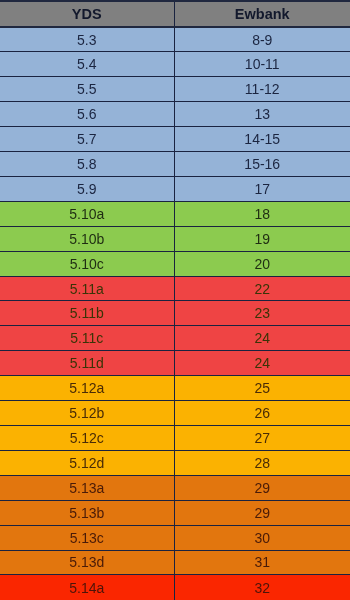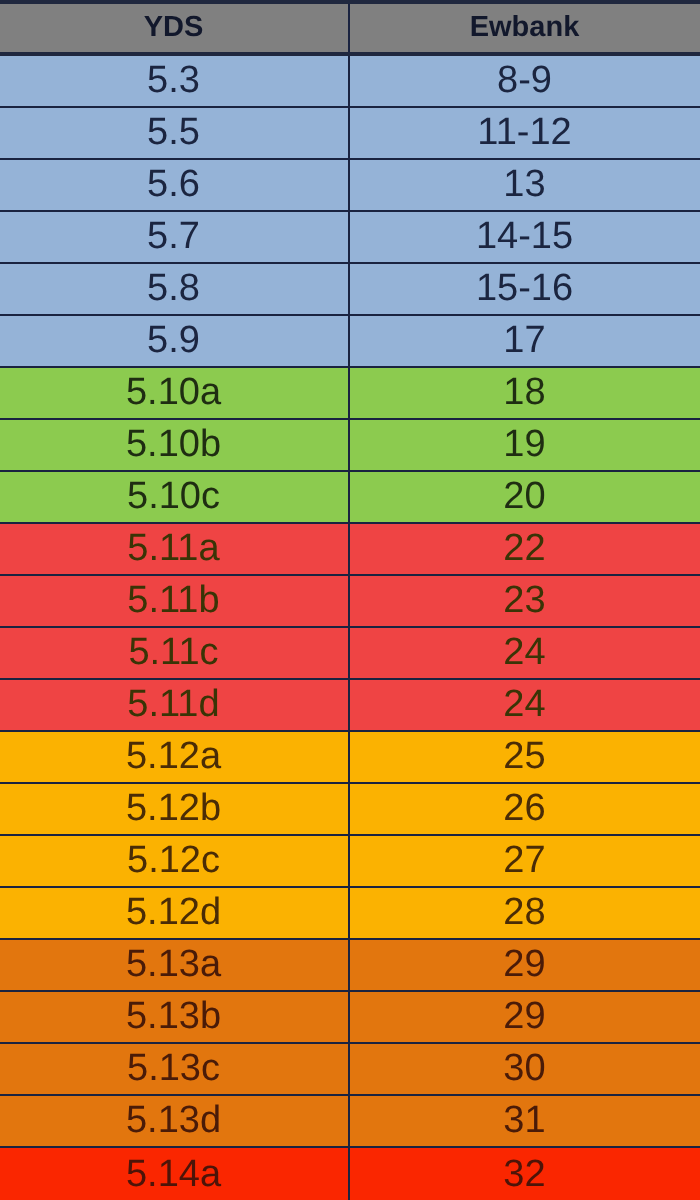--- a/index.html
+++ b/index.html
@@ -24,21 +24,21 @@
 
   #grade-table th,
   #grade-table td {
     text-align: center;
     vertical-align: middle;
     padding: 0;
     border-top: 1px solid #1a2340;
     border-bottom: 1px solid #1a2340;
     border-left: 1px solid #1a2340;
     border-right: 1px solid #1a2340;
-    font-size: 19px;
+    font-size: 14px;
     line-height: 1;
     white-space: nowrap;
     overflow: hidden;
   }
 
   #grade-table thead th {
     background: #808080;
     color: #12182c;
     font-weight: bold;
     font-size: 14.5px;
@@ -88,20 +88,24 @@
   <thead>
     <tr>
       <th>YDS</th>
       <th>Ewbank</th>
     </tr>
   </thead>
   <tbody id="table-body">
       <tr class="band-blue">
         <td>5.3</td>
         <td>8-9</td>
+      </tr>
+      <tr class="band-blue">
+        <td>5.4</td>
+        <td>10-11</td>
       </tr>
       <tr class="band-blue">
         <td>5.5</td>
         <td>11-12</td>
       </tr>
       <tr class="band-blue">
         <td>5.6</td>
         <td>13</td>
       </tr>
       <tr class="band-blue">

